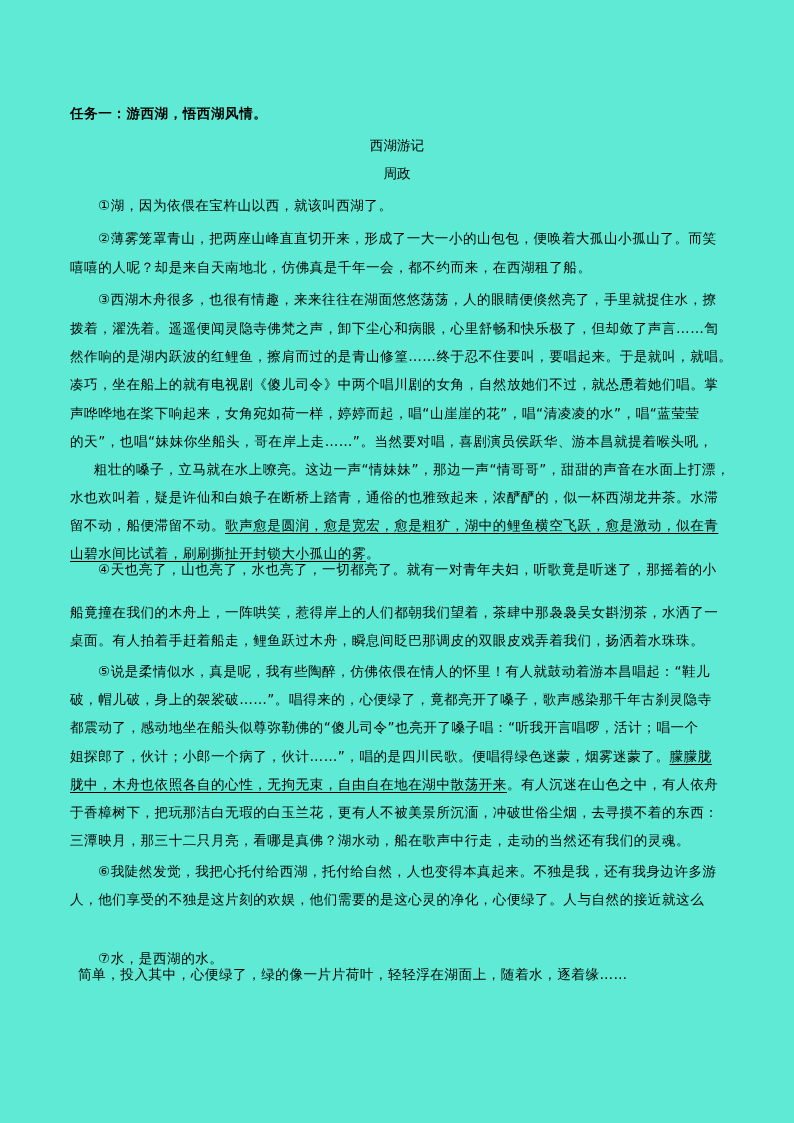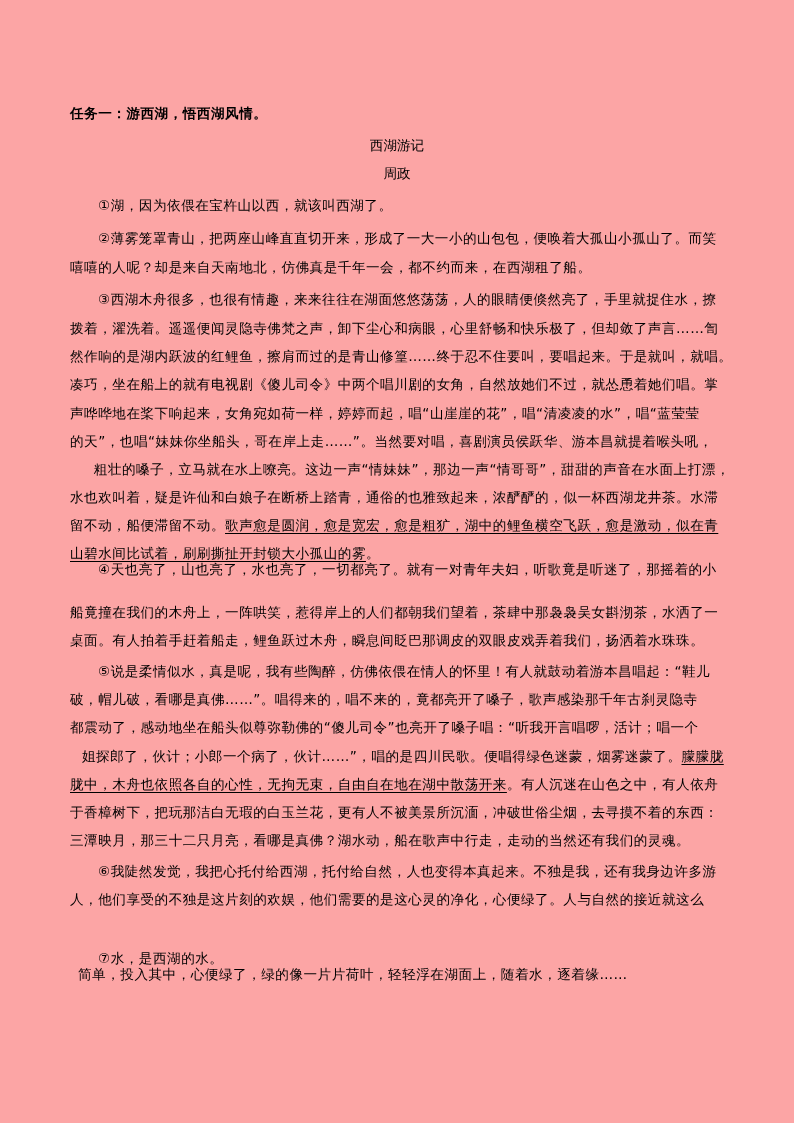--- a/index.html
+++ b/index.html
@@ -1,18 +1,18 @@
 <!DOCTYPE html>
 <html><head>
 <meta charset="utf-8">
 <style>
   html, body { margin: 0; padding: 0; background: #ffffff; }
   body { width: 794px; height: 1123px; position: relative; overflow: hidden;
          font-family: "DejaVu Sans", "Liberation Sans", sans-serif; color: #000; }
-  .page { position: absolute; left: 0; top: 0; width: 794px; height: 1123px; background: #fca5a5; }
+  .page { position: absolute; left: 0; top: 0; width: 794px; height: 1123px; background: #5eead4; }
   .line { position: absolute; left: 70px; width: 660px; height: 20px; line-height: 20px;
           font-size: 13.6px; white-space: nowrap; letter-spacing: 0.5px; }
   .indent { padding-left: 28px; }
   .task { font-weight: bold; font-size: 13.6px; }
   .center { text-align: center; left: 0; width: 794px; letter-spacing: 0; }
   .u { text-decoration: underline; text-underline-offset: 3px; }
 </style>
 </head>
 <body>
 
@@ -31,23 +31,23 @@
       <div class="line" style="top: 403px;"><span>声哗哗地在桨下响起来，女角宛如荷一样，婷婷而起，唱“山崖崖的花”，唱“清凌凌的水”，唱“蓝莹莹</span></div>
       <div class="line" style="top: 431px;"><span>的天”，也唱“妹妹你坐船头，哥在岸上走……”。当然要对唱，喜剧演员侯跃华、游本昌就提着喉头吼，</span></div>
       <div class="line" style="top: 459px; text-align: right;"><span>粗壮的嗓子，立马就在水上嘹亮。这边一声“情妹妹”，那边一声“情哥哥”，甜甜的声音在水面上打漂，</span></div>
       <div class="line" style="top: 487px;"><span>水也欢叫着，疑是许仙和白娘子在断桥上踏青，通俗的也雅致起来，浓酽酽的，似一杯西湖龙井茶。水滞</span></div>
       <div class="line" style="top: 515px;"><span>留不动，船便滞留不动。</span><span class="u">歌声愈是圆润，愈是宽宏，愈是粗犷，湖中的鲤鱼横空飞跃，愈是激动，似在青</span></div>
       <div class="line" style="top: 543px;"><span class="u">山碧水间比试着，刷刷撕扯开封锁大小孤山的雾</span><span>。</span></div>
       <div class="line indent" style="top: 559px;"><span>④天也亮了，山也亮了，水也亮了，一切都亮了。就有一对青年夫妇，听歌竟是听迷了，那摇着的小</span></div>
       <div class="line" style="top: 602px;"><span>船竟撞在我们的木舟上，一阵哄笑，惹得岸上的人们都朝我们望着，茶肆中那袅袅吴女斟沏茶，水洒了一</span></div>
       <div class="line" style="top: 630px;"><span>桌面。有人拍着手赶着船走，鲤鱼跃过木舟，瞬息间眨巴那调皮的双眼皮戏弄着我们，扬洒着水珠珠。</span></div>
       <div class="line indent" style="top: 661px;"><span>⑤说是柔情似水，真是呢，我有些陶醉，仿佛依偎在情人的怀里！有人就鼓动着游本昌唱起：“鞋儿</span></div>
-      <div class="line" style="top: 689px;"><span>破，帽儿破，看哪是真佛……”。唱得来的，唱不来的，竟都亮开了嗓子，歌声感染那千年古刹灵隐寺</span></div>
+      <div class="line" style="top: 689px;"><span>破，帽儿破，身上的袈裟破……”。唱得来的，心便绿了，竟都亮开了嗓子，歌声感染那千年古刹灵隐寺</span></div>
       <div class="line" style="top: 717px;"><span>都震动了，感动地坐在船头似尊弥勒佛的“傻儿司令”也亮开了嗓子唱：“听我开言唱啰，活计；唱一个</span></div>
-      <div class="line" style="top: 746px; margin-left: 12px;"><span>姐探郎了，伙计；小郎一个病了，伙计……”，唱的是四川民歌。便唱得绿色迷蒙，烟雾迷蒙了。</span><span class="u">朦朦胧</span></div>
+      <div class="line" style="top: 746px;"><span>姐探郎了，伙计；小郎一个病了，伙计……”，唱的是四川民歌。便唱得绿色迷蒙，烟雾迷蒙了。</span><span class="u">朦朦胧</span></div>
       <div class="line" style="top: 774px;"><span class="u">胧中，木舟也依照各自的心性，无拘无束，自由自在地在湖中散荡开来</span><span>。有人沉迷在山色之中，有人依舟</span></div>
       <div class="line" style="top: 802px;"><span>于香樟树下，把玩那洁白无瑕的白玉兰花，更有人不被美景所沉湎，冲破世俗尘烟，去寻摸不着的东西：</span></div>
       <div class="line" style="top: 830px;"><span>三潭映月，那三十二只月亮，看哪是真佛？湖水动，船在歌声中行走，走动的当然还有我们的灵魂。</span></div>
       <div class="line indent" style="top: 861px;"><span>⑥我陡然发觉，我把心托付给西湖，托付给自然，人也变得本真起来。不独是我，还有我身边许多游</span></div>
       <div class="line" style="top: 889px;"><span>人，他们享受的不独是这片刻的欢娱，他们需要的是这心灵的净化，心便绿了。人与自然的接近就这么</span></div>
       <div class="line" style="top: 964px; margin-left: 8px;"><span>简单，投入其中，心便绿了，绿的像一片片荷叶，轻轻浮在湖面上，随着水，逐着缘……</span></div>
       <div class="line indent" style="top: 948px;"><span>⑦水，是西湖的水。</span></div>
     </div>
 </div>
 

